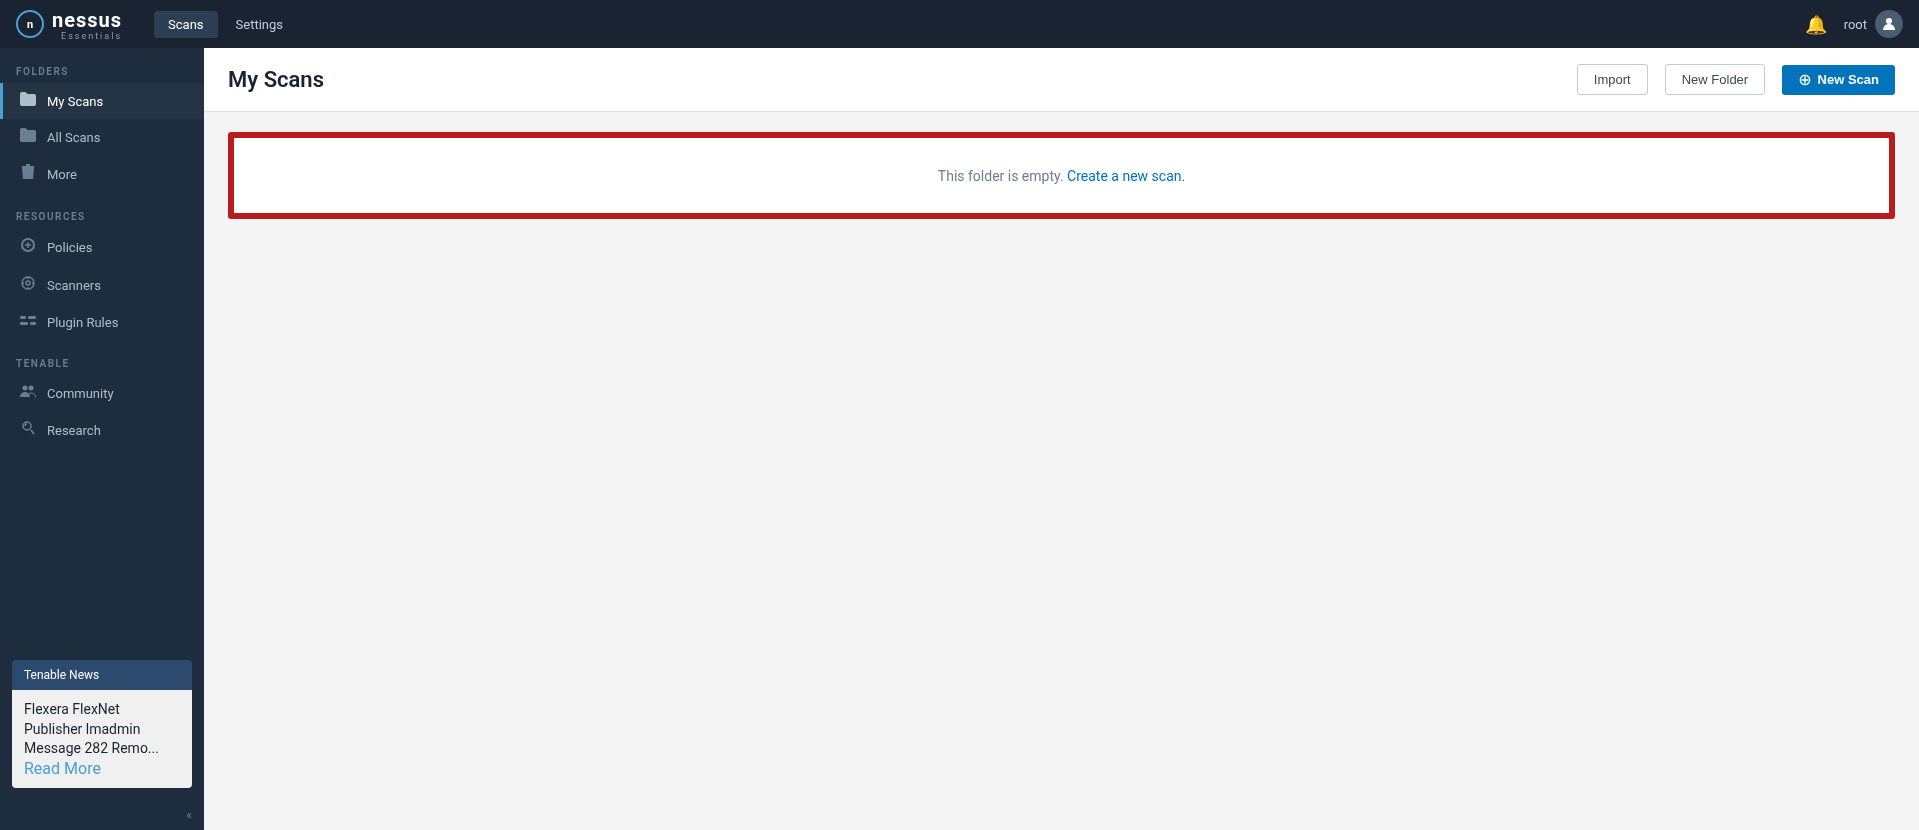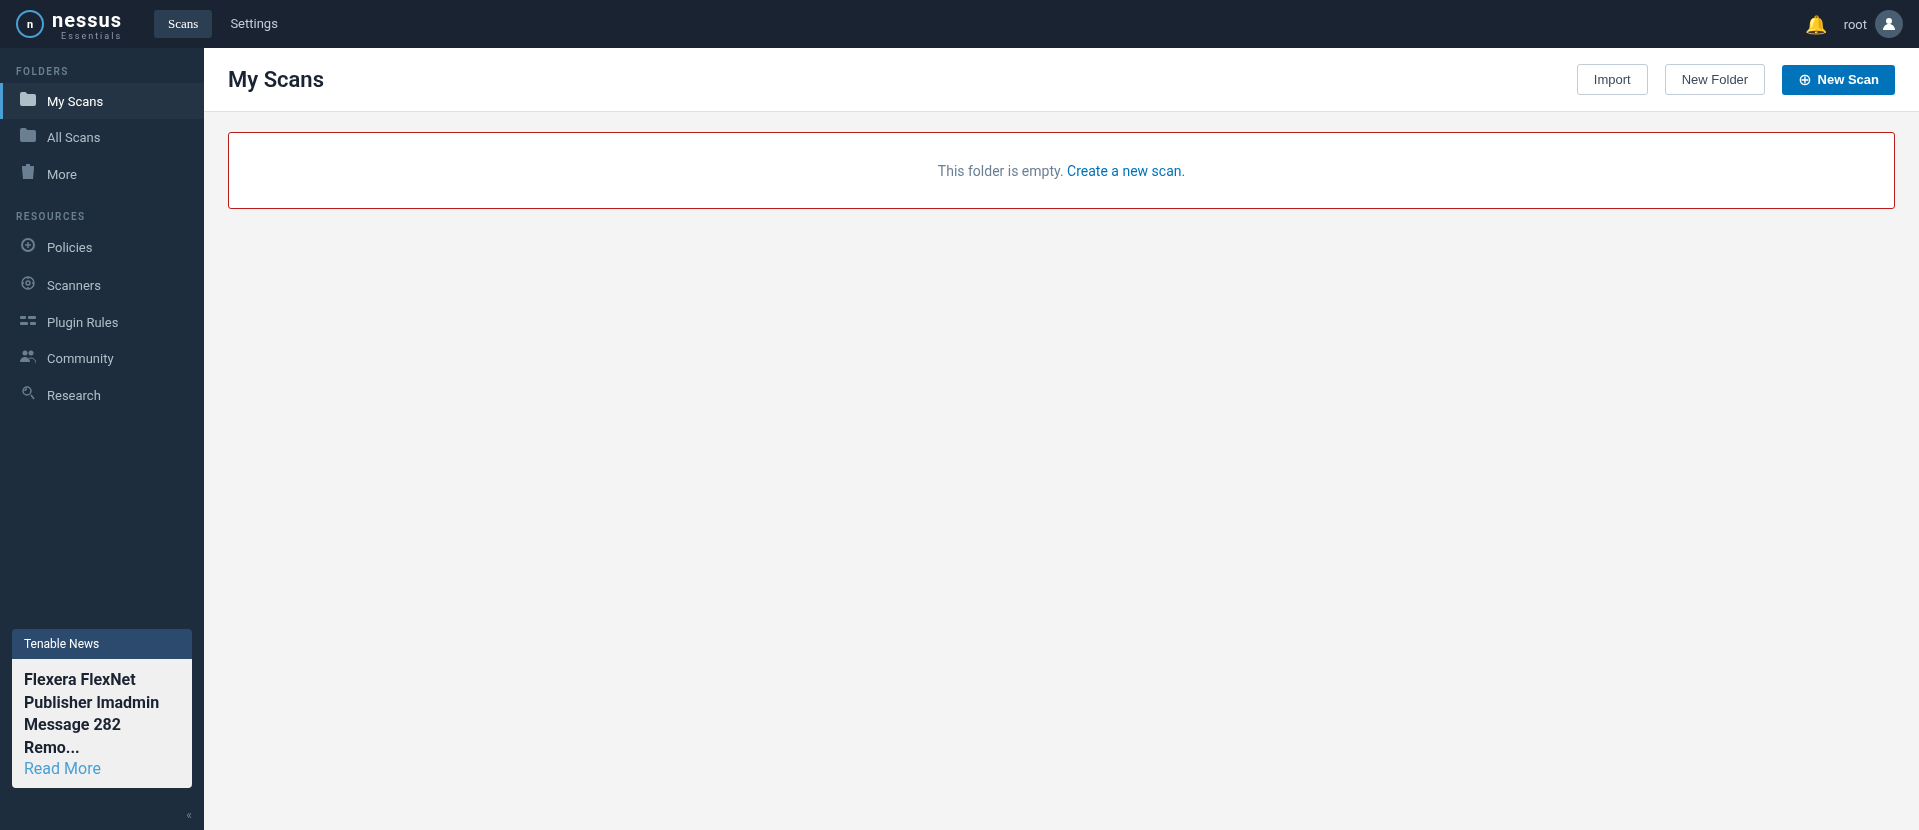--- a/index.html
+++ b/index.html
@@ -55,21 +55,20 @@
       color: #c0ccd8;
       font-size: 13px;
       padding: 6px 14px;
       border-radius: 3px;
       cursor: pointer;
       text-decoration: none;
     }
     .topnav-nav-item.active {
       color: white;
       background: #2c3e52;
-      font-family: Liberation Serif, serif;
     }
     .topnav-right {
       display: flex;
       align-items: center;
       gap: 16px;
     }
     .topnav-bell {
       color: #8a9bb0;
       font-size: 18px;
       cursor: pointer;
@@ -151,22 +150,22 @@
       color: white;
       font-size: 12px;
       font-weight: 400;
       padding: 8px 12px;
     }
     .sidebar-news-body {
       background: #f0f0f0;
       padding: 10px 12px;
     }
     .sidebar-news-title {
-      font-size: 16px;
-      font-weight: 700;
+      font-size: 14px;
+      font-weight: 400;
       color: #1a2332;
       line-height: 1.4;
     }
     .sidebar-news-readmore {
       display: block;
       text-align: left;
       color: #4a9fd4;
       font-size: 16px;
       cursor: pointer;
       text-decoration: none;
@@ -236,21 +235,21 @@
     }
 
     
     .main-content {
       flex: 1;
       padding: 20px 24px;
       overflow-y: auto;
     }
     .empty-state-container {
       background: white;
-      border: 1px solid #b91c1c;
+      border: 6px solid #b91c1c;
       border-radius: 3px;
       padding: 28px;
       text-align: center;
     }
     .empty-state-text {
       color: #6b7f93;
       font-size: 14px;
     }
     .empty-state-link {
       color: #0073bb;
@@ -347,20 +346,21 @@
         <svg width="16" height="12" viewBox="0 0 16 12" fill="#6b7f93">
             <rect x="0" y="1" width="6" height="3" rx="1"></rect>
             <rect x="8" y="1" width="8" height="3" rx="1"></rect>
             <rect x="0" y="7" width="8" height="3" rx="1"></rect>
             <rect x="10" y="7" width="6" height="3" rx="1"></rect>
           </svg>
       </span>
       <span>Plugin Rules</span>
     </div>
 
+    <span class="sidebar-section-label">TENABLE</span>
 
     <div class="sidebar-item">
       <span class="sidebar-item-icon">
         <svg width="16" height="14" viewBox="0 0 16 14" fill="#6b7f93">
             <circle cx="5" cy="4" r="2.5"></circle>
             <circle cx="11" cy="4" r="2.5"></circle>
             <path d="M0 13c0-2.8 2.2-5 5-5s5 2.2 5 5"></path>
             <path d="M9 9.5c.6-.3 1.3-.5 2-.5 2.8 0 5 2.2 5 5" fill="none" stroke="#6b7f93" stroke-width="1"></path>
           </svg>
       </span>

